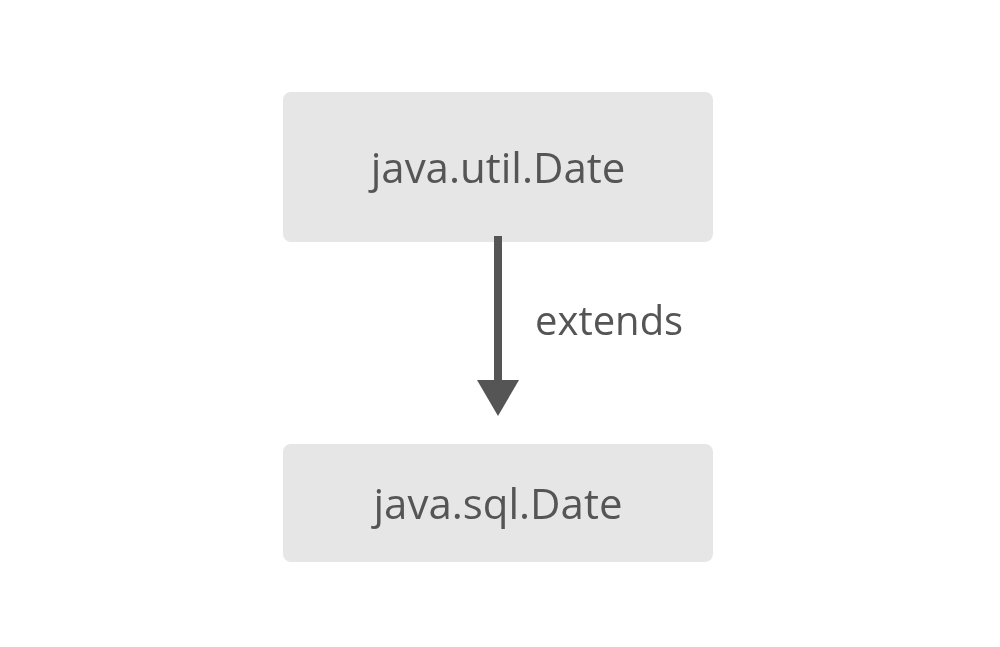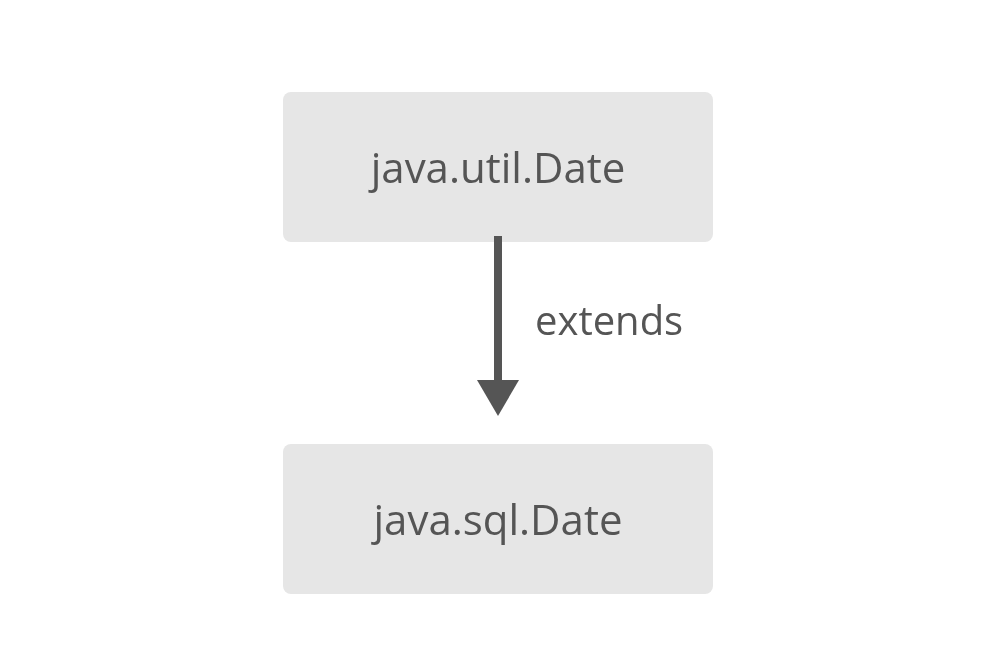--- a/index.html
+++ b/index.html
@@ -37,21 +37,21 @@
     .node-top {
       left: 58px;
       top: 18px;
       width: 430px;
       height: 150px;
     }
     .node-bottom {
       left: 58px;
       top: 370px;
       width: 430px;
-      height: 150px;
+      height: 118px;
     }
     .arrow-container {
       position: absolute;
       left: 266px;
       top: 168px;
       width: 14px;
       height: 202px;
     }
     .arrow-line {
       position: absolute;

